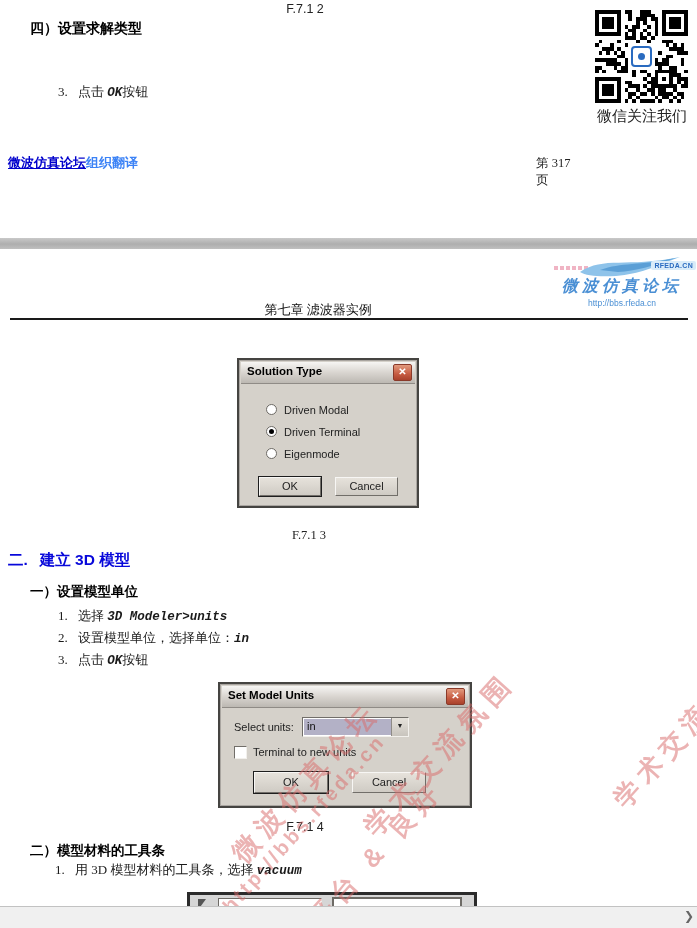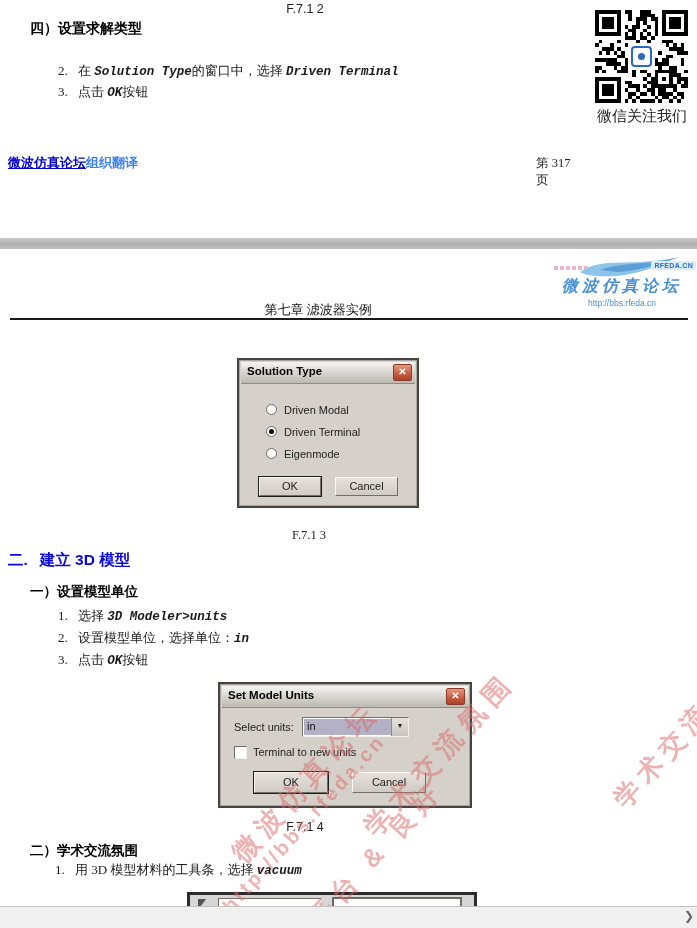--- a/index.html
+++ b/index.html
@@ -103,23 +103,20 @@
   .wm4{left:606px;top:792px;font-size:26px;letter-spacing:7px;}
 </style>
 </head>
 <body>
 
 <div class="abs" style="left:0;top:0;width:575px;height:238px;">
   <div class="abs fig-cap cap-p1">F.7.1 2</div>
 
   <div class="abs sec-h h-p1">四）设置求解类型</div>
 
-  <div class="abs step" style="left:58px;top:62px;">
-    <span class="num">2.</span><span>在 </span><span class="em">Solution Type</span><span>的窗口中，选择 </span><span class="em">Driven Terminal</span>
-  </div>
   <div class="abs step" style="left:58px;top:83px;">
     <span class="num">3.</span><span>点击 </span><span class="em">OK</span><span>按钮</span>
   </div>
 
   <div class="abs qr-box">
     <svg width="93" height="93" viewBox="0 0 25 25" style="shape-rendering:crispEdges;">
         <rect x="8" y="0" width="1" height="1" fill="#000"></rect>
         <rect x="9" y="0" width="1" height="1" fill="#000"></rect>
         <rect x="12" y="0" width="1" height="1" fill="#000"></rect>
         <rect x="13" y="0" width="1" height="1" fill="#000"></rect>
@@ -395,21 +392,21 @@
     <span class="arrow">▼</span>
   </div>
   <span class="checkbox" style="left:14px;top:62px;"></span>
   <div class="field-label" style="left:33px;top:62px;">Terminal to new units</div>
   <div class="btn default" style="left:34px;top:88px;width:72px;height:19px;line-height:18px;">OK</div>
   <div class="btn" style="left:132px;top:88px;width:72px;height:19px;line-height:18px;">Cancel</div>
 </div>
 
 <div class="abs fig-cap cap4">F.7.1 4</div>
 
-<div class="abs h-sub2">二）学术交流氛围</div>
+<div class="abs h-sub2">二）模型材料的工具条</div>
 
 <div class="abs step" style="left:55px;top:861px;">
   <span class="num">1.</span><span>用 3D 模型材料的工具条，选择 </span><span class="em">vacuum</span>
 </div>
 
 <div class="abs toolbar">
   <div class="cursor"></div>
   <div class="c1"></div>
   <div class="c2"></div>
 </div>

